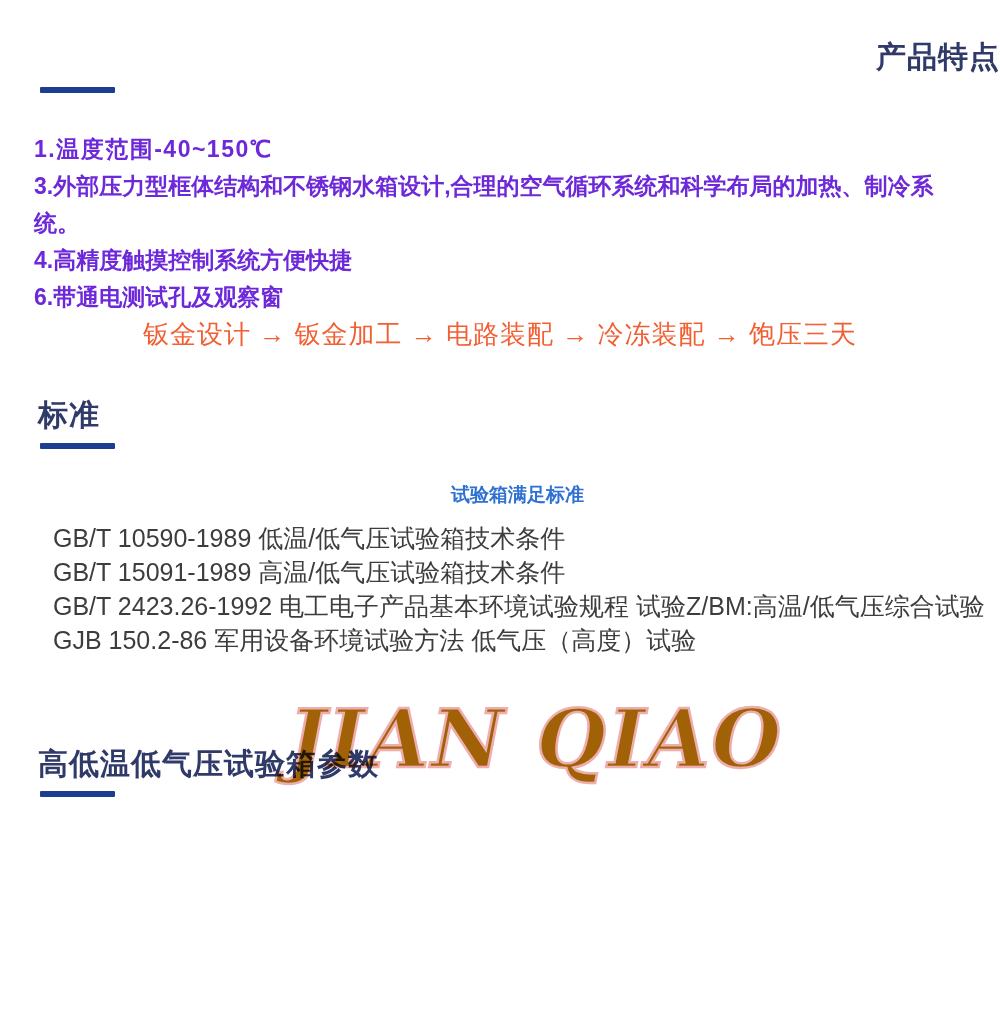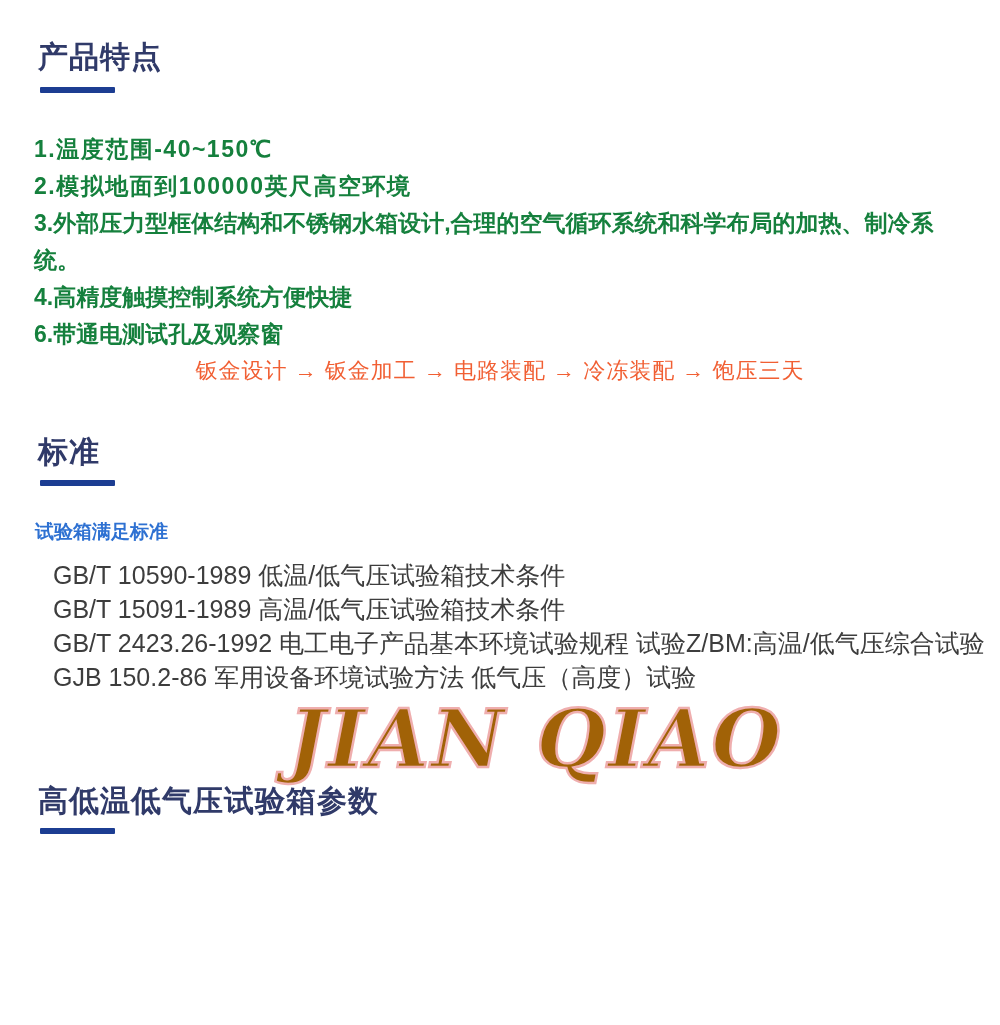--- a/index.html
+++ b/index.html
@@ -12,55 +12,56 @@
     -webkit-font-smoothing: antialiased;
   }
   .section-title {
     color: #303a69;
     font-size: 30px;
     font-weight: 800;
     line-height: 34px;
     letter-spacing: 1px;
     margin: 0;
   }
-  #features-title   { margin: 40px 0 8px 38px; }
+  #features-title   { margin: 40px 0 8px 38px; text-align: right; }
   .title-underline {
     width: 75px; height: 6px;
     background: #1c3d92;
     border-radius: 1px;
   }
   #features-underline { margin: 13px 0 0 40px; }
 
   .feature-list {
     margin: 38px 28px 0 34px;
-    color: #15803d;
+    color: #6d28d9;
     font-size: 23px;
     line-height: 37px;
   }
   .feature-item { font-weight: 700; }
   .feature-item.rounded { font-weight: 700; letter-spacing: 1.5px; }
 
   .flow {
     color: #f15f33;
-    font-size: 22px;
+    font-size: 26px;
     line-height: 36px;
     text-align: center;
     letter-spacing: 1px;
     margin: 0 40px;
   }
 
   #standards-title { margin: 46px 0 8px 38px; }
   #standards-underline { margin: 11px 0 0 40px; }
 
   .standards-subtitle {
     margin: 34px 0 0 35px;
     color: #2e71d2;
     font-size: 19px;
     line-height: 24px;
     font-weight: 700;
+    text-align: center;
   }
   .standards-list {
     margin: 14px 0 0 53px;
     color: #3d3d3d;
     font-size: 25px;
     line-height: 34px;
     font-weight: 400;
   }
 
   #parameters-title { margin: 90px 0 0 38px; }
@@ -85,21 +86,20 @@
 </style>
 </head>
 <body>
 
 <div>
   <h2 class="section-title" id="features-title">产品特点</h2>
   <div class="title-underline" id="features-underline"></div>
 
   <div class="feature-list">
     <div class="feature-item rounded">1.温度范围-40~150℃</div>
-    <div class="feature-item rounded">2.模拟地面到100000英尺高空环境</div>
     <div class="feature-item">3.外部压力型框体结构和不锈钢水箱设计,合理的空气循环系统和科学布局的加热、制冷系统。</div>
     <div class="feature-item">4.高精度触摸控制系统方便快捷</div>
     <div class="feature-item">6.带通电测试孔及观察窗</div>
   </div>
 
   <div class="flow">
     <div>钣金设计 → 钣金加工 → 电路装配 → 冷冻装配 → 饱压三天</div>
   </div>
 </div>
 

